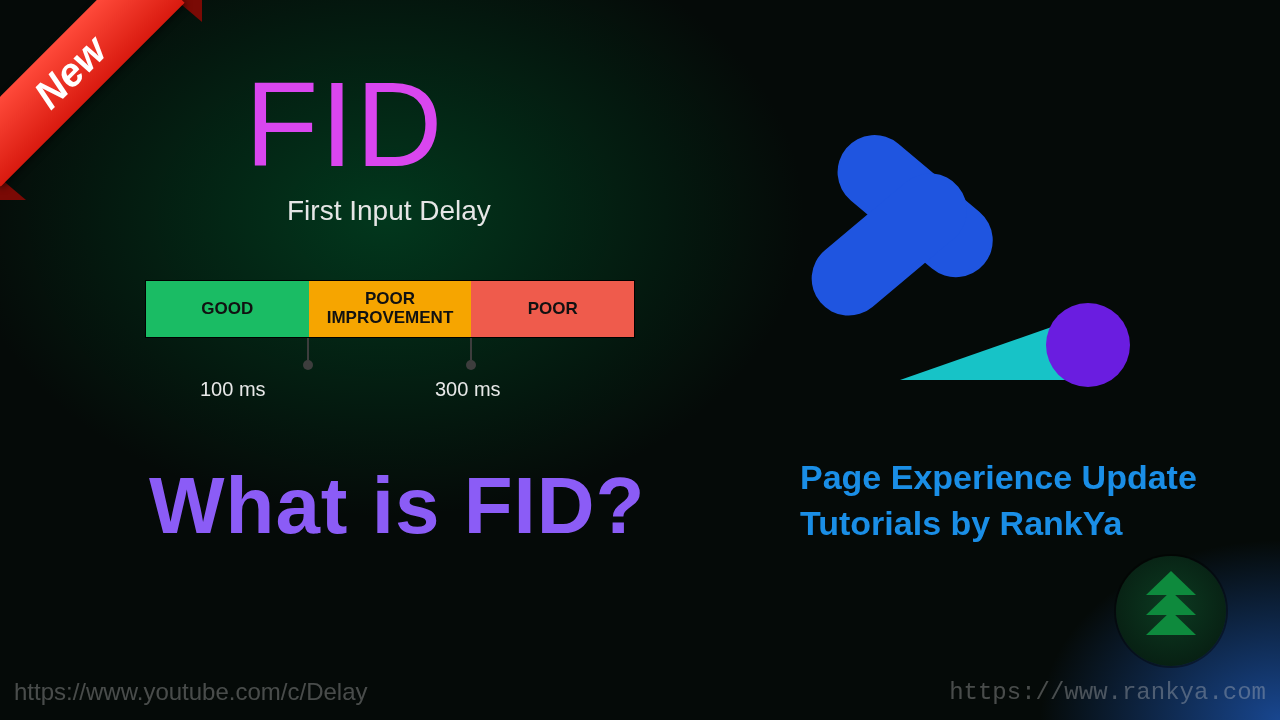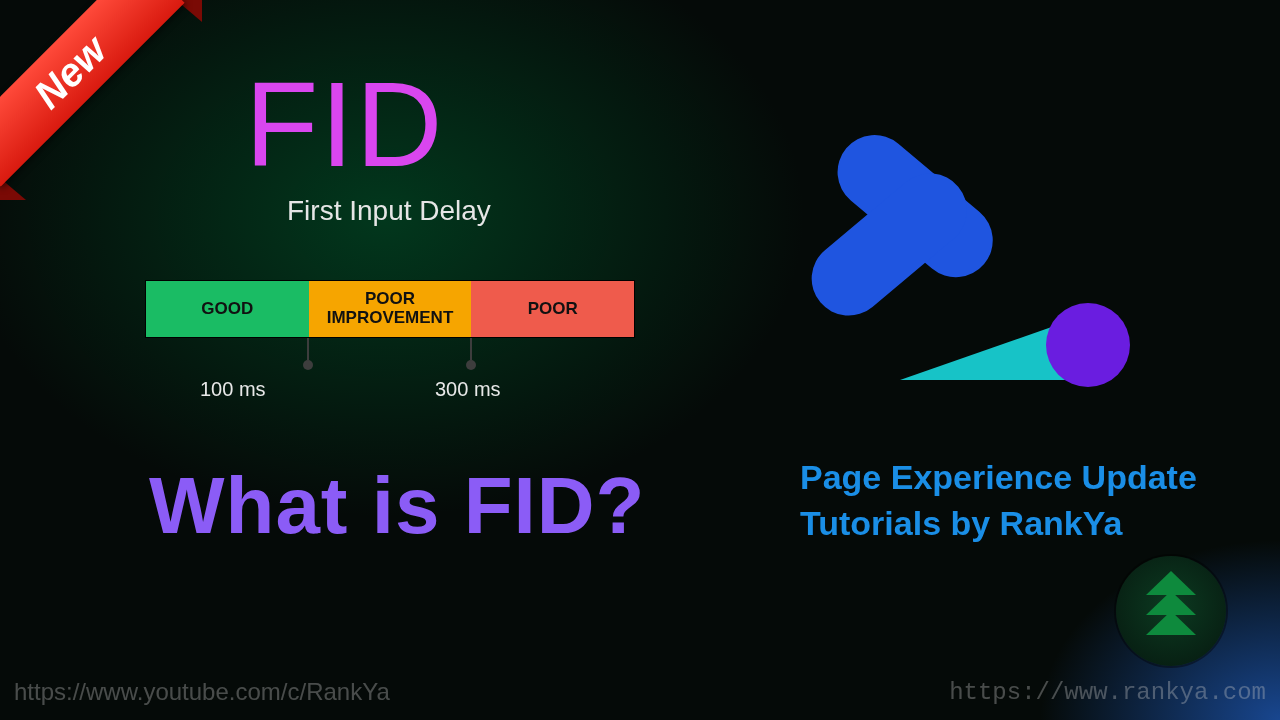--- a/index.html
+++ b/index.html
@@ -191,21 +191,21 @@
 
     <circle cx="288" cy="250" r="42" fill="#6a1de0"></circle>
   </svg>
 </div>
 
 <div class="series">
   <div>Page Experience Update</div>
   <div>Tutorials by RankYa</div>
 </div>
 
-<div class="url-left">https://www.youtube.com/c/RankYa</div>
+<div class="url-left">https://www.youtube.com/c/Delay</div>
 <div class="url-right">https://www.rankya.com</div>
 
 <div class="badge">
   <svg width="70" height="80" viewBox="0 0 70 80">
     <polygon points="35,0 60,24 10,24" fill="#0e8a3d"></polygon>
     <polygon points="35,20 60,44 10,44" fill="#0e8a3d"></polygon>
     <polygon points="35,40 60,64 10,64" fill="#0e8a3d"></polygon>
   </svg>
 </div>
 

